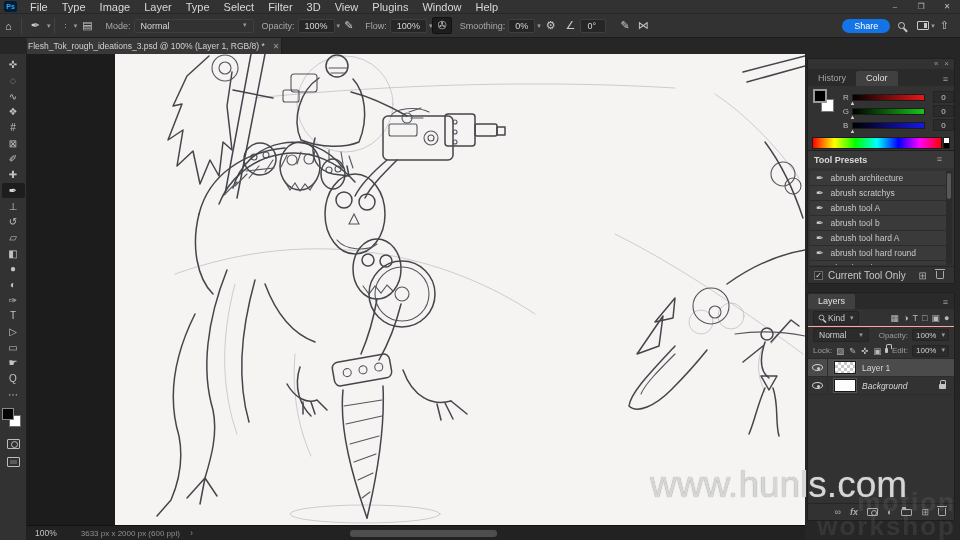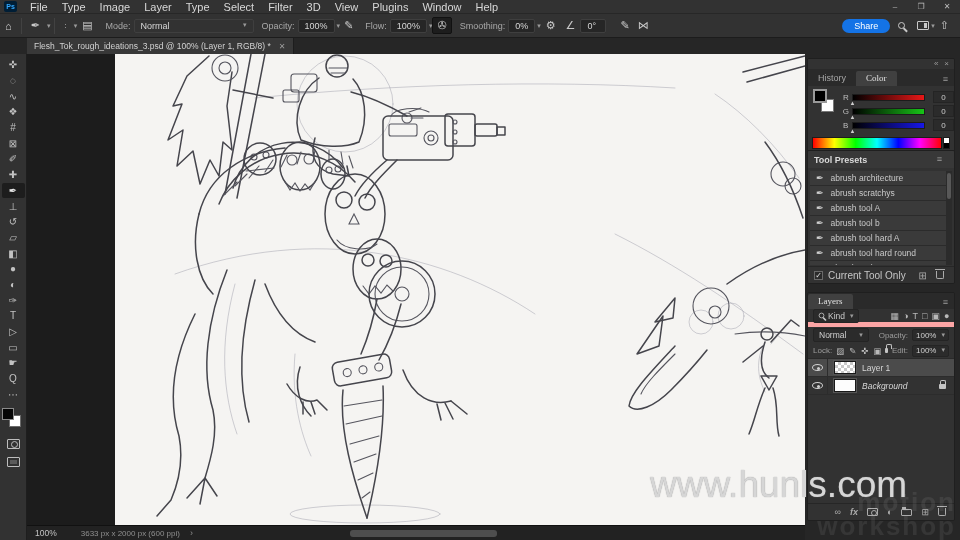--- a/index.html
+++ b/index.html
@@ -35,21 +35,21 @@
   #share-btn { background:#1473e6; color:#fff; border-radius:9px; padding:2px 12px; font-size:9px; margin-right:8px; }
   .css-mag { display:inline-block; width:7px; height:7px; border:1.4px solid #c9c9c9; border-radius:50%; position:relative; }
   .css-mag::after { content:''; position:absolute; width:5px; height:1.5px; background:#c9c9c9;
     transform:rotate(45deg); right:-4px; bottom:-2px; }
   .css-workspace { display:inline-block; width:12px; height:9px; border:1px solid #c9c9c9; border-radius:1px; position:relative; }
   .css-workspace::after { content:''; position:absolute; right:1px; top:1px; bottom:1px; width:3px; background:#c9c9c9; }
 
   
   #tabbar { left:0; top:38px; width:960px; height:16px; background:#262626; z-index:28; }
   #doc-tab { position:absolute; left:27px; top:0; height:16px; background:#383838; color:#d2d2d2;
-    font-size:8.5px; display:flex; align-items:center; padding:0 7px; gap:8px; border-right:1px solid #1d1d1d; }
+    font-size:8.5px; display:flex; align-items:center; padding:0 1px; gap:8px; border-right:1px solid #1d1d1d; }
   #doc-tab .tab-close { color:#9c9c9c; font-size:8px; }
 
   
   #toolbar { left:0; top:54px; width:27px; height:486px; background:#323232;
     border-right:1px solid #1e1e1e; z-index:27; display:flex; flex-direction:column; align-items:center; padding-top:3px; }
   .tool { width:23px; height:15.7px; display:flex; align-items:center; justify-content:center;
     color:#c2c2c2; font-size:10px; border-radius:2px; }
   .tool.active { background:#1d1d1d; color:#e8e8e8; }
   #fgbg { position:relative; width:22px; height:22px; margin-top:6px; }
   #bg-swatch { position:absolute; left:7px; top:7px; width:12px; height:12px; background:#fff; border:1px solid #6b6b6b; }
@@ -66,21 +66,21 @@
   .ink { fill:none; stroke:#45454c; stroke-width:1.5; stroke-linecap:round; stroke-linejoin:round; }
   .ink2 { fill:none; stroke:#55555e; stroke-width:1.1; stroke-linecap:round; }
   .ghost { fill:none; stroke:#989aa6; stroke-width:1; opacity:.45; stroke-linecap:round; }
 
   
   #dock { left:805px; top:54px; width:155px; height:486px; background:#262626; z-index:20; }
   .panel { position:absolute; left:2px; width:148px; background:#323232; border:1px solid #1f1f1f; border-radius:2px; overflow:hidden; }
   .panel-topicons { height:10px; display:flex; justify-content:flex-end; gap:6px; padding:0 5px; color:#9a9a9a; font-size:8px; line-height:10px; background:#323232; }
   .tabs-row { height:17px; display:flex; align-items:flex-end; background:#2a2a2a; }
   .ptab { padding:2px 10px 3px; font-size:9px; color:#a6a6a6; }
-  .ptab.active { background:#404040; color:#e2e2e2; border-radius:2px 2px 0 0;font-family:Liberation Serif, serif; }
+  .ptab.active { background:#404040; color:#e2e2e2; border-radius:2px 2px 0 0; }
   .panel-menu { margin-left:auto; color:#9f9f9f; font-size:9px; padding:0 6px 2px; }
 
   
   .slider-row { display:flex; align-items:center; height:14px; padding-left:4px; }
   .ch-label { width:8px; font-size:8px; color:#bdbdbd; text-align:center; }
   .track { width:78px; height:7px; border:1px solid #1c1c1c; position:relative; margin-left:2px; }
   .track .knob { position:absolute; left:-3px; bottom:-6px; color:#cfcfcf; font-size:6px; }
   .grad-r { background:linear-gradient(to right,#000,#e81717); }
   .grad-g { background:linear-gradient(to right,#000,#17c417); }
   .grad-b { background:linear-gradient(to right,#000,#1717e8); }
@@ -105,21 +105,21 @@
   #preset-scroll { position:absolute; right:2px; top:20px; bottom:18px; width:6px; background:#2b2b2b; }
   #preset-thumb { position:absolute; left:1px; top:2px; width:4px; height:26px; background:#585858; border-radius:2px; }
   #preset-footer { position:absolute; left:0; right:0; bottom:0; height:17px; background:#323232;
     border-top:1px solid #262626; display:flex; align-items:center; padding:0 6px; gap:5px; }
   .checkbox { width:9px; height:9px; background:#2a2a2a; border:1px solid #6a6a6a; color:#e0e0e0;
     font-size:8px; line-height:8px; text-align:center; }
   .footer-icon { color:#a9a9a9; font-size:10px; }
 
   
   .lp-row { display:flex; align-items:center; padding:0 5px; gap:4px; }
-  #layers-filter { height:18px; border-bottom:5px solid #fca5a5;gap:28px; }
+  #layers-filter { height:18px; border-bottom:1px solid #fca5a5;gap:28px; }
   .kind-select { display:flex; align-items:center; gap:3px; background:#2b2b2b; border:1px solid #242424;
     border-radius:2px; padding:1px 4px; font-size:8.5px; color:#c9c9c9; }
   .filter-icons { display:flex; gap:4px; margin-left:4px; }
   .filter-icons span { font-size:9px; color:#b9b9b9; }
   #layers-blend { height:16px; }
   .blend-select { display:flex; align-items:center; background:#2b2b2b; border:1px solid #242424;
     border-radius:2px; padding:1px 5px; width:64px; font-size:8.5px; color:#d0d0d0; justify-content:space-between; }
   .small-label { font-size:8px; color:#9d9d9d; }
   .small-field { background:#2b2b2b; border:1px solid #242424; border-radius:2px; font-size:8px;
     color:#d0d0d0; padding:0.5px 3px; display:flex; gap:3px; }

